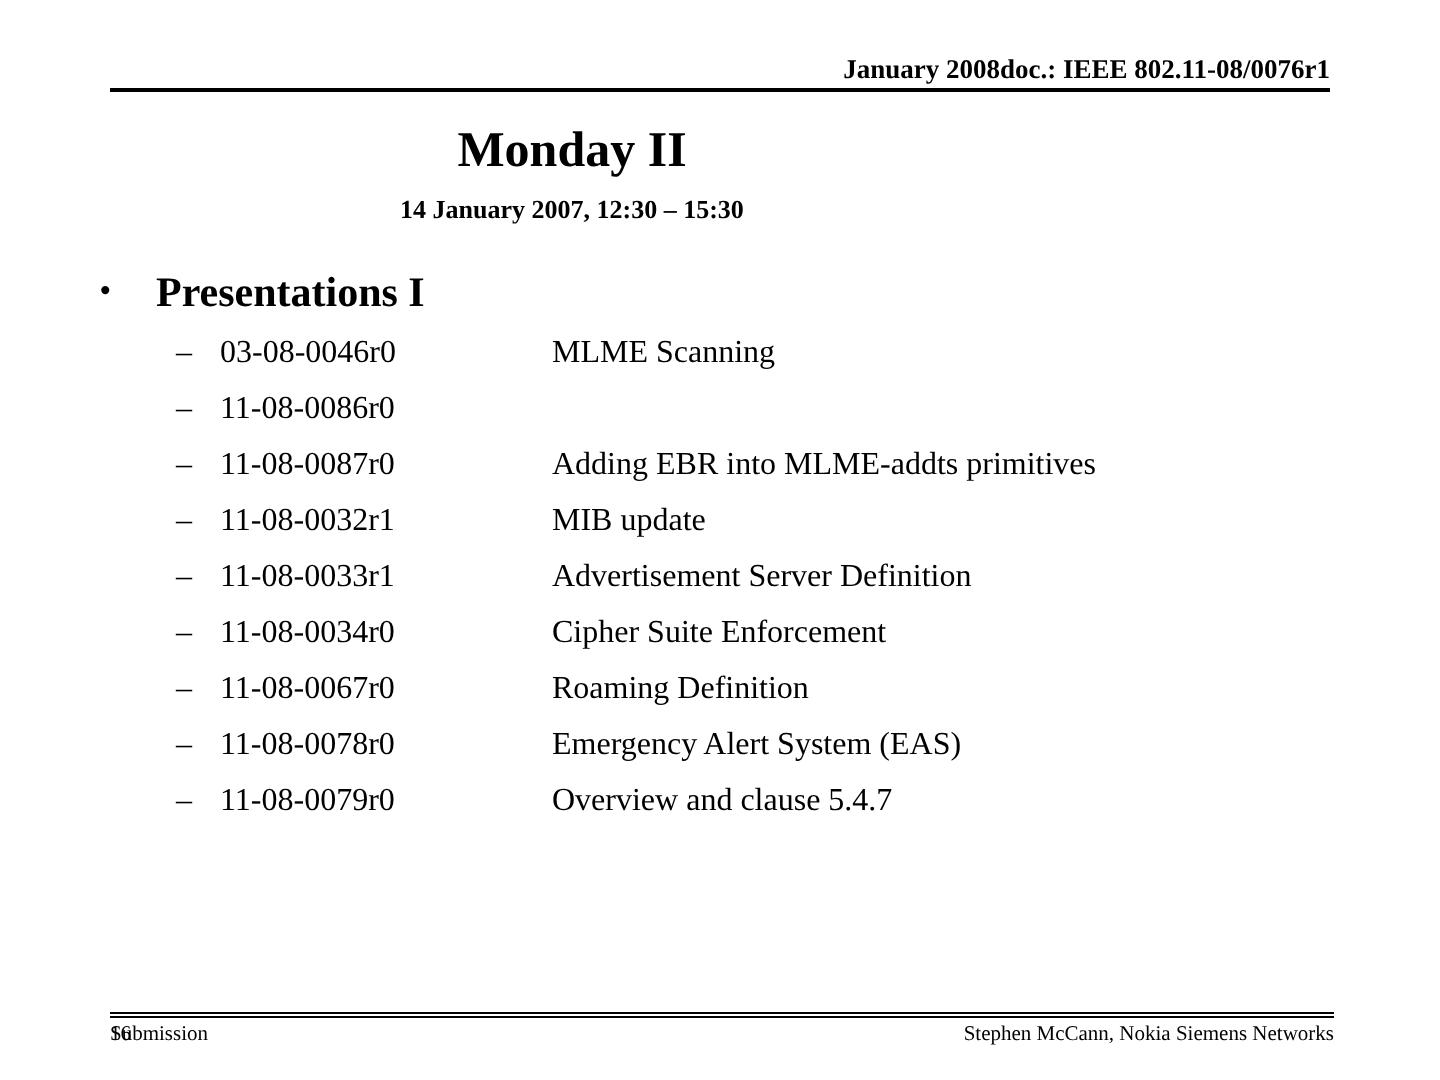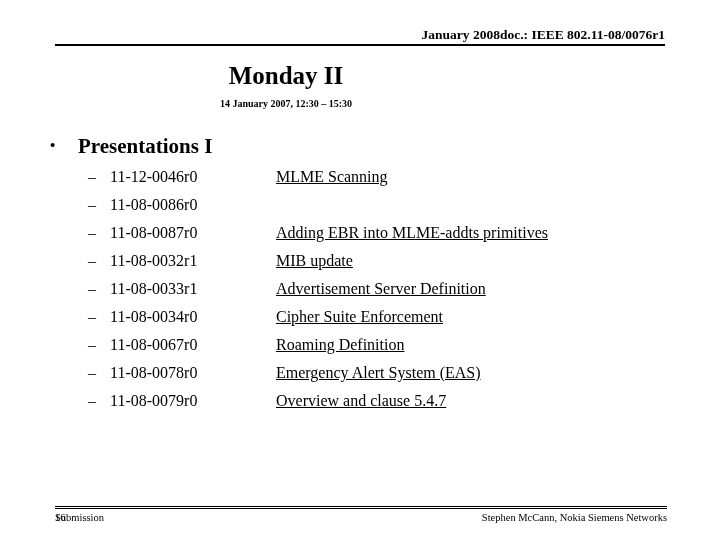--- a/index.html
+++ b/index.html
@@ -42,21 +42,21 @@
     width: 572px;
     text-align: center;
   }
   .slide-title {
     font-size: 25px;
     font-weight: bold;
     line-height: 1.1;
     margin: 0;
   }
   .slide-subtitle {
-    font-size: 10px;
+    font-size: 13px;
     font-weight: bold;
     margin-top: 8px;
     line-height: 1.1;
   }
 
   
   .body-area {
     position: absolute;
     left: 0;
     top: 134px;
@@ -96,21 +96,20 @@
     flex: 0 0 22px;
     white-space: nowrap;
   }
   .sub-item .doc-num {
     width: 166px;
     flex: 0 0 166px;
     white-space: nowrap;
   }
   .sub-item .doc-desc {
     white-space: nowrap;
-    text-decoration: underline;
   }
 
   
   .slide-footer {
     position: absolute;
     left: 55px;
     top: 506px;
     width: 612px;
     border-top: 3px double #000;
     padding-top: 3px;
@@ -159,21 +158,21 @@
 
   <div class="bullet-l1">
     <span class="bullet-mark">•</span>
     <span class="bullet-text">Presentations I</span>
   </div>
 
   <div class="sub-list">
 
     <div class="sub-item">
       <span class="dash">–</span>
-      <span class="doc-num">11-12-0046r0</span>
+      <span class="doc-num">03-08-0046r0</span>
       <span class="doc-desc">MLME Scanning</span>
     </div>
 
     <div class="sub-item">
       <span class="dash">–</span>
       <span class="doc-num">11-08-0086r0</span>
     </div>
 
     <div class="sub-item">
       <span class="dash">–</span>

